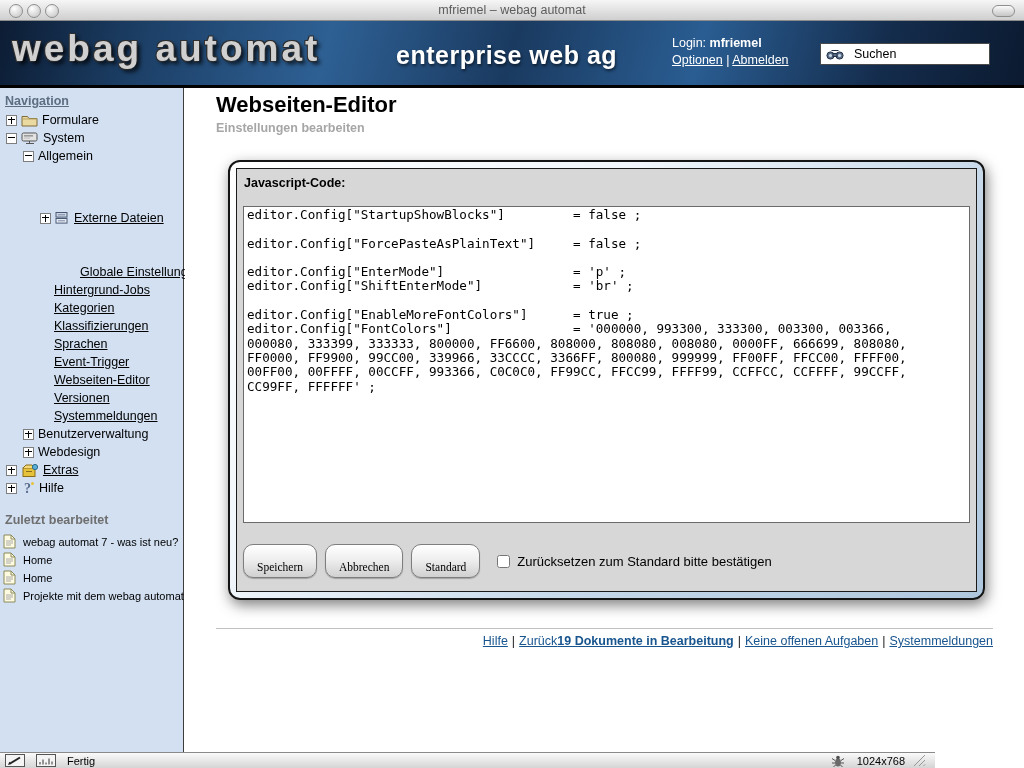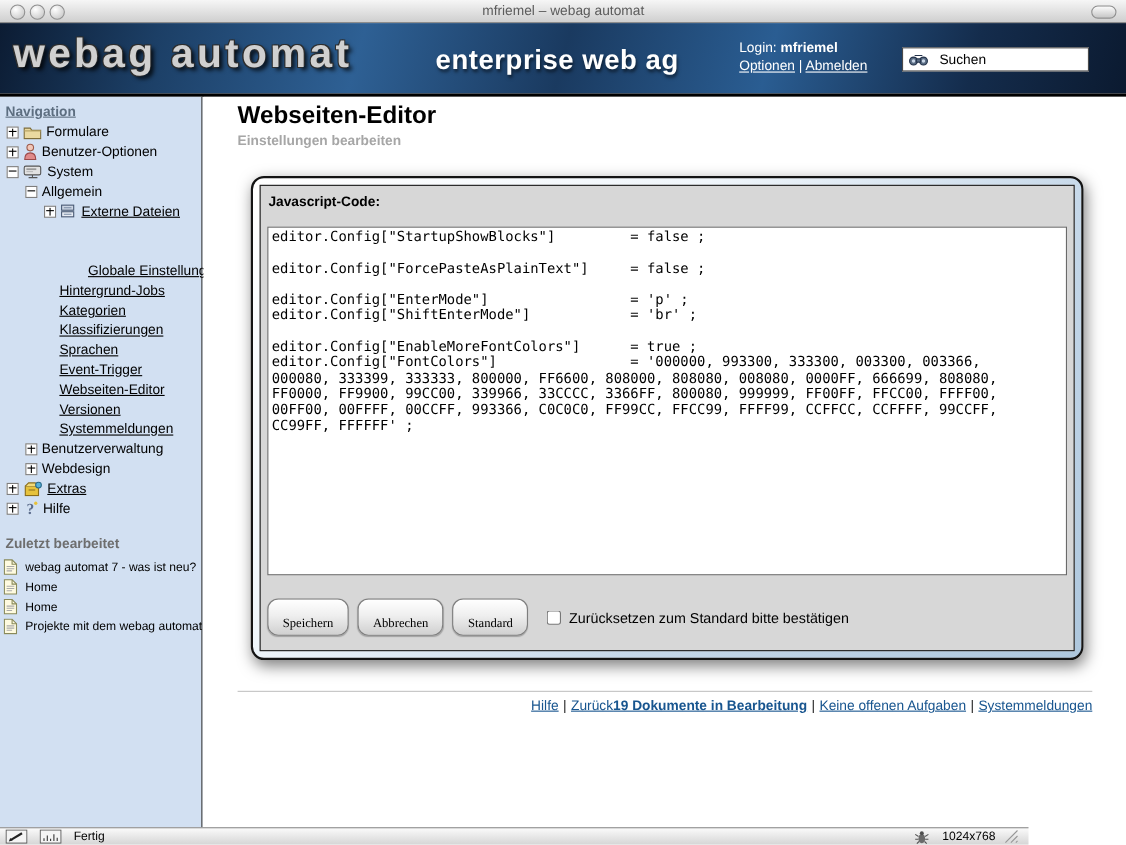--- a/index.html
+++ b/index.html
@@ -122,46 +122,36 @@
         <span class="pm plus"></span>
         <span class="ticon">
           <svg width="17" height="14">
             <path d="M1 3.5h5.5l1.5 2H16V13H1z" fill="#ead9a0" stroke="#7e6d3a"></path>
             <path d="M1 6h15" stroke="#b7a567"></path>
           </svg>
         </span>
         <span class="tree-label">Formulare</span>
       </div>
       <div class="tree-row" style="padding-left: 6px;">
-        <span class="pm plus"></span>
-        <span class="ticon">
-          <svg width="13" height="16">
-            <circle cx="6.5" cy="4.2" r="3" fill="#f2c7b8" stroke="#9c5a4a"></circle>
-            <path d="M1.5 15c0-4 2-6 5-6s5 2 5 6z" fill="#e08a8a" stroke="#9c4a4a"></path>
-          </svg>
-        </span>
-        <span class="tree-label">Benutzer-Optionen</span>
-      </div>
-      <div class="tree-row" style="padding-left: 6px;">
         <span class="pm minus"></span>
         <span class="ticon">
           <svg width="18" height="14">
             <rect x="1" y="2" width="15" height="8" rx="1.5" fill="#e2e2e2" stroke="#555"></rect>
             <rect x="3" y="4" width="9" height="1.6" fill="#9a9a9a"></rect>
             <rect x="3" y="6.5" width="6" height="1" fill="#bbb"></rect>
             <path d="M5 12.5h8M8.5 10v2.5" stroke="#555" fill="none"></path>
           </svg>
         </span>
         <span class="tree-label">System</span>
       </div>
       <div class="tree-row" style="padding-left: 23px;">
         <span class="pm minus"></span>
         <span class="tree-label">Allgemein</span>
       </div>
-      <div class="tree-row" style="padding-left: 40px;">
+      <div class="tree-row" style="padding-left: 40px; margin-top: 44px;">
         <span class="pm plus"></span>
         <span class="ticon">
           <svg width="15" height="14">
             <rect x="1" y="1.5" width="11" height="4.6" fill="#cdd6e4" stroke="#4a5a74"></rect>
             <rect x="1" y="7.5" width="11" height="4.6" fill="#e7ecf4" stroke="#4a5a74"></rect>
             <path d="M3 3.8h7M3 9.8h7" stroke="#7a8aa4"></path>
           </svg>
         </span>
         <span class="tree-label u">Externe Dateien</span>
       </div>

